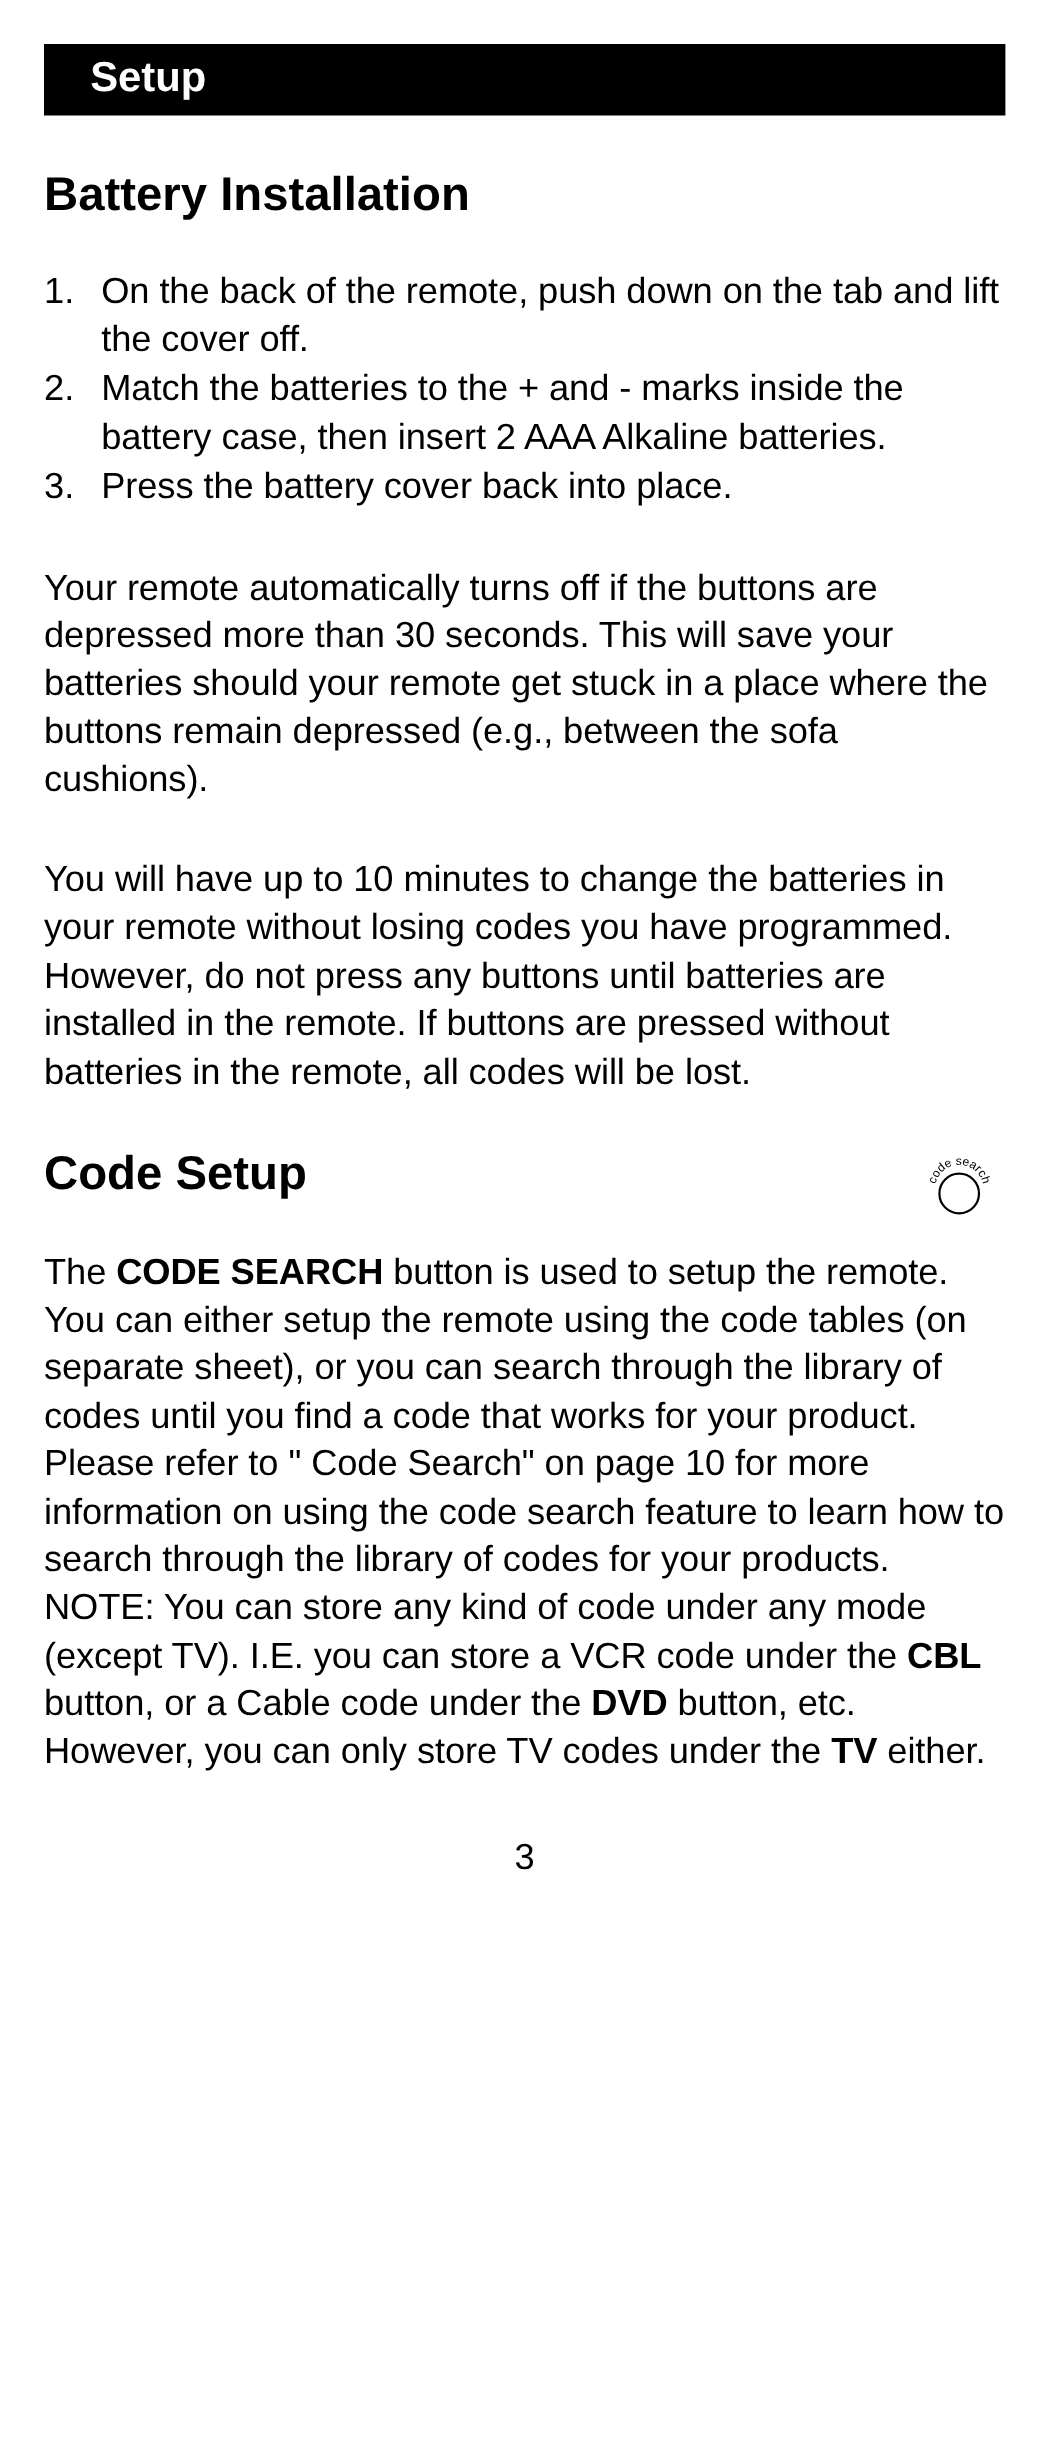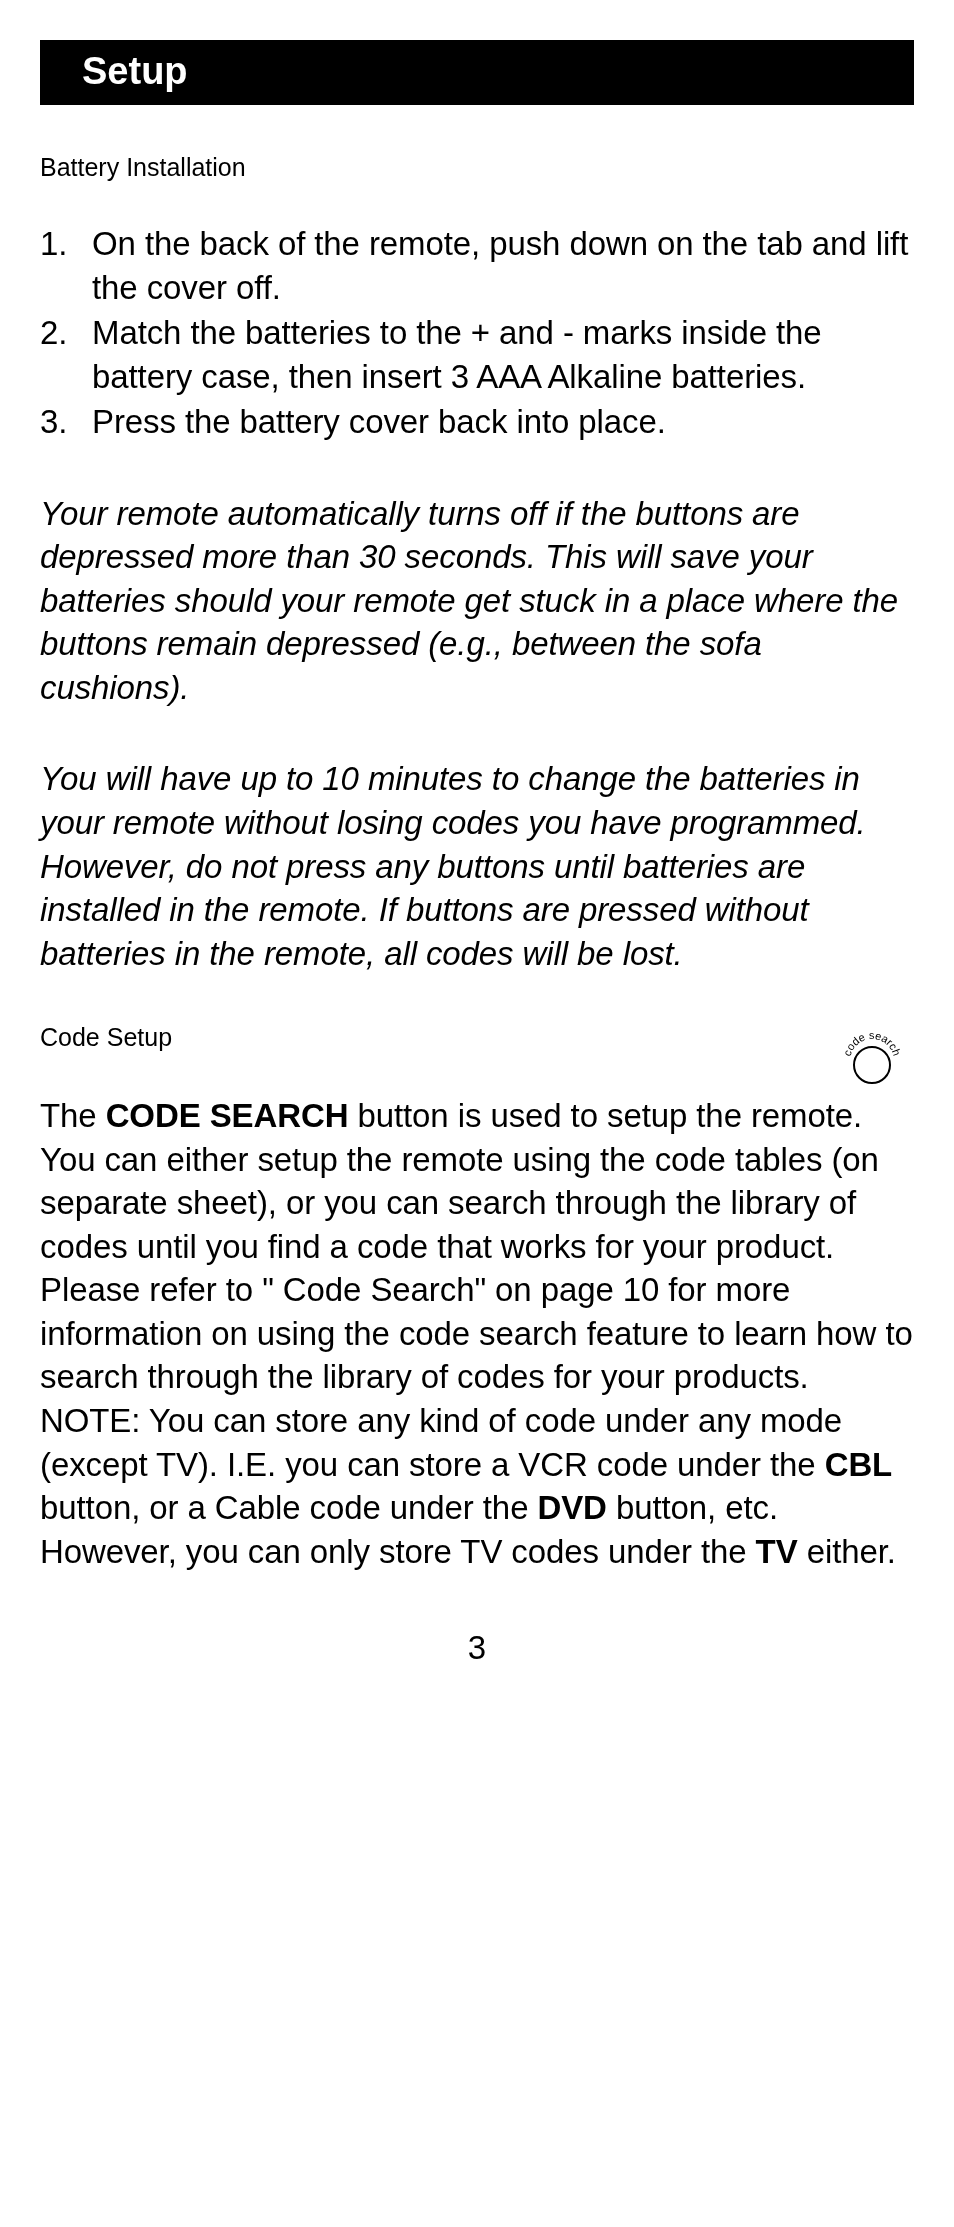--- a/index.html
+++ b/index.html
@@ -16,22 +16,22 @@
   }
   .header-bar {
     background: #000;
     color: #fff;
     font-weight: 700;
     font-size: 38px;
     padding: 10px 0 12px 42px;
     margin-bottom: 48px;
   }
   h2.section {
-    font-size: 25px;
-    font-weight: 400;
+    font-size: 43px;
+    font-weight: 700;
     margin: 0 0 40px 0;
   }
   h2.section.tight {
     margin-bottom: 42px;
   }
   .body, .list-item-text {
     font-size: 33px;
     line-height: 1.32;
     letter-spacing: -0.1px;
   }
@@ -51,21 +51,20 @@
   ol.steps > li::before {
     content: counter(step) ".";
     position: absolute;
     left: -52px;
     top: 0;
     width: 40px;
     text-align: left;
   }
   p.para {
     margin: 0 0 48px 0;
-    font-style: italic;
   }
   .code-setup-row {
     position: relative;
     margin-top: 13px;
   }
   .code-search-icon {
     position: absolute;
     top: 4px;
     right: 12px;
     width: 60px;
@@ -87,21 +86,21 @@
 <div class="page">
 
   <div class="header-bar">
     <span>Setup</span>
   </div>
 
   <h2 class="section">Battery Installation</h2>
 
   <ol class="steps">
     <li><span class="list-item-text">On the back of the remote, push down on the tab and lift the cover off.</span></li>
-    <li><span class="list-item-text">Match the batteries to the + and - marks inside the battery case, then insert 3 AAA Alkaline batteries.</span></li>
+    <li><span class="list-item-text">Match the batteries to the + and - marks inside the battery case, then insert 2 AAA Alkaline batteries.</span></li>
     <li><span class="list-item-text">Press the battery cover back into place.</span></li>
   </ol>
 
   <p class="body para">Your remote automatically turns off if the buttons are depressed more than 30 seconds. This will save your batteries should your remote get stuck in a place where the buttons remain depressed (e.g., between the sofa cushions).</p>
 
   <p class="body para">You will have up to 10 minutes to change the batteries in your remote without losing codes you have programmed. However, do not press any buttons until batteries are installed in the remote. If buttons are pressed without batteries in the remote, all codes will be lost.</p>
 
   <div class="code-setup-row">
     <h2 class="section tight">Code Setup</h2>
     <div class="code-search-icon">

